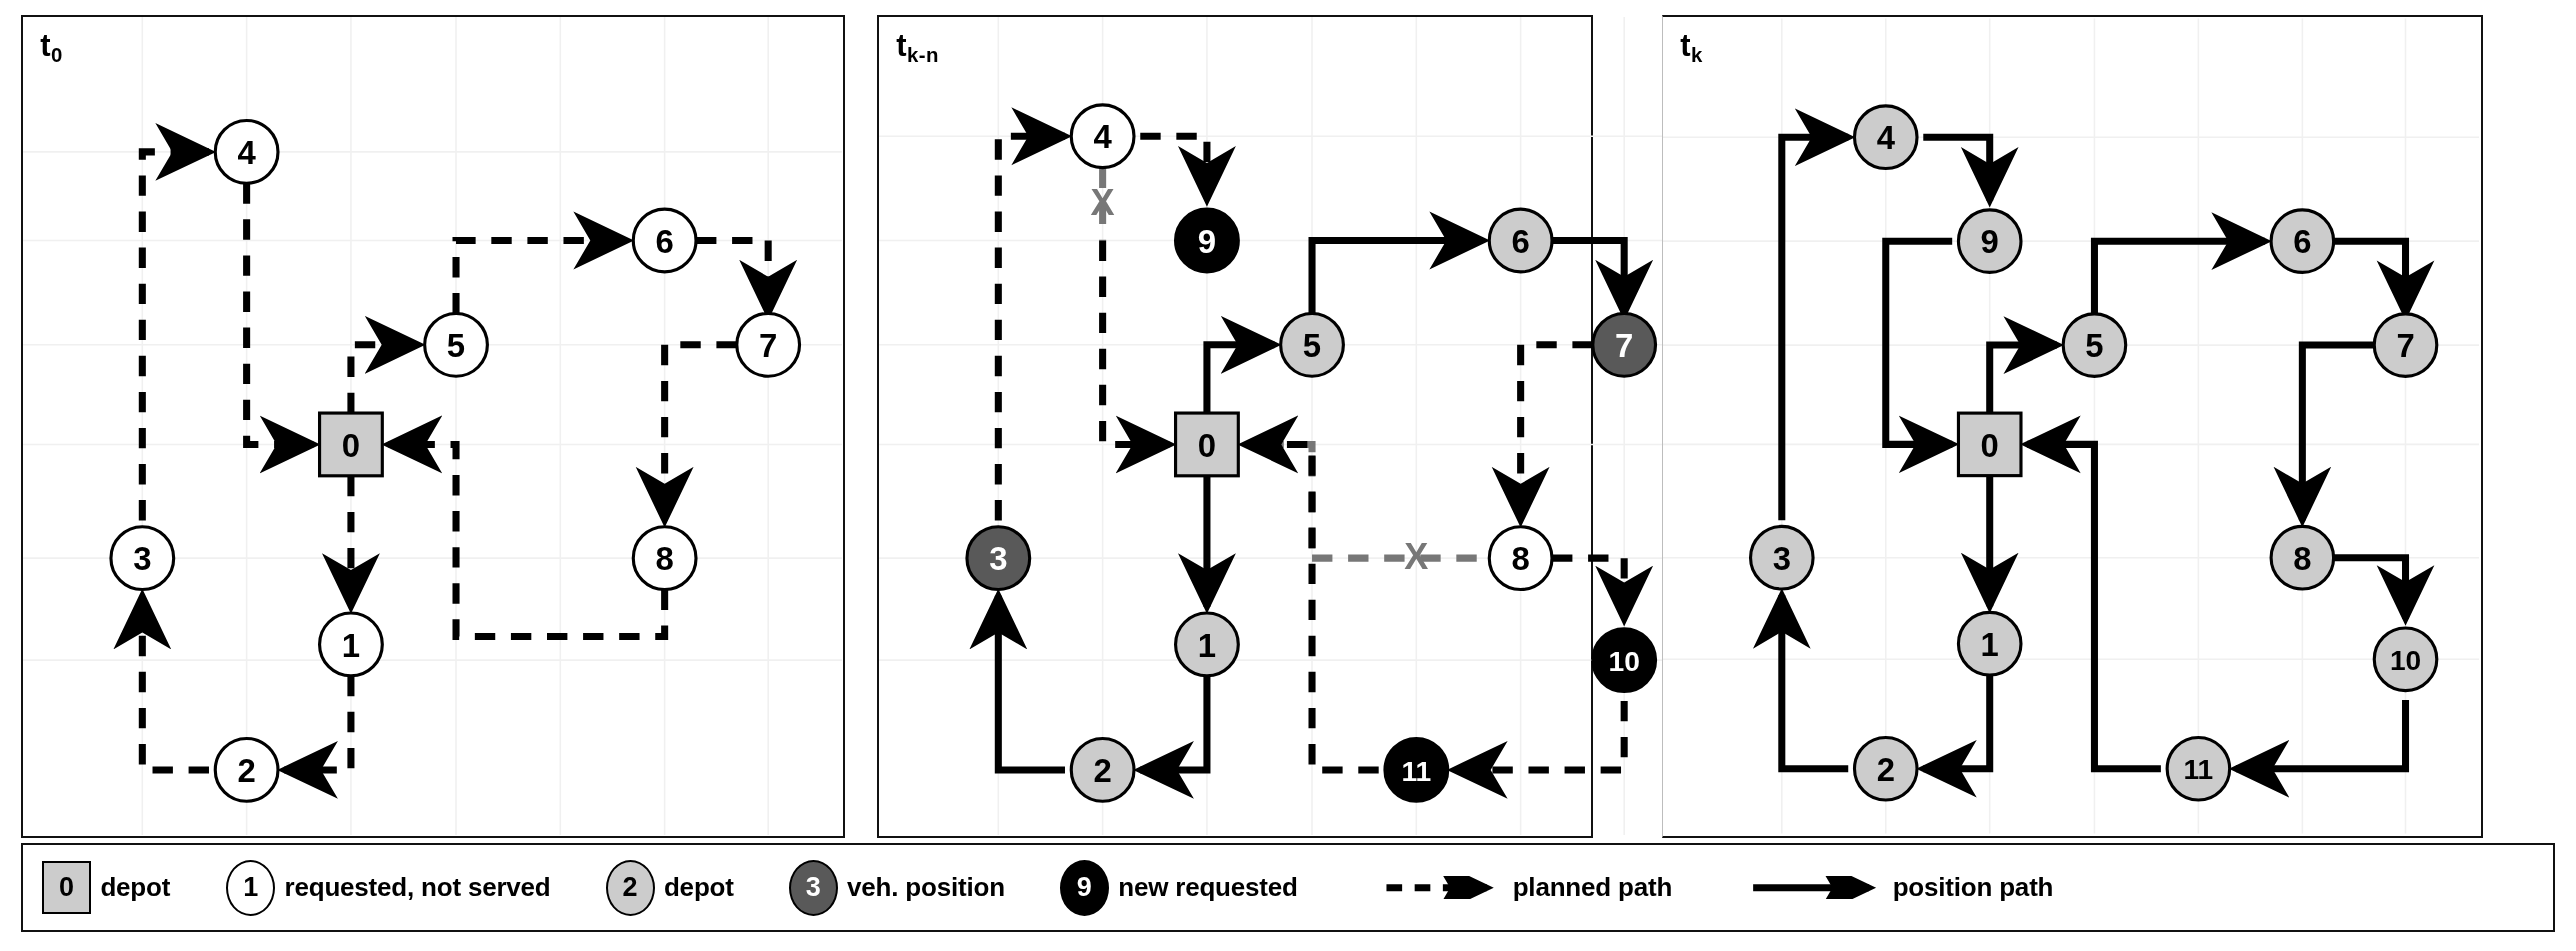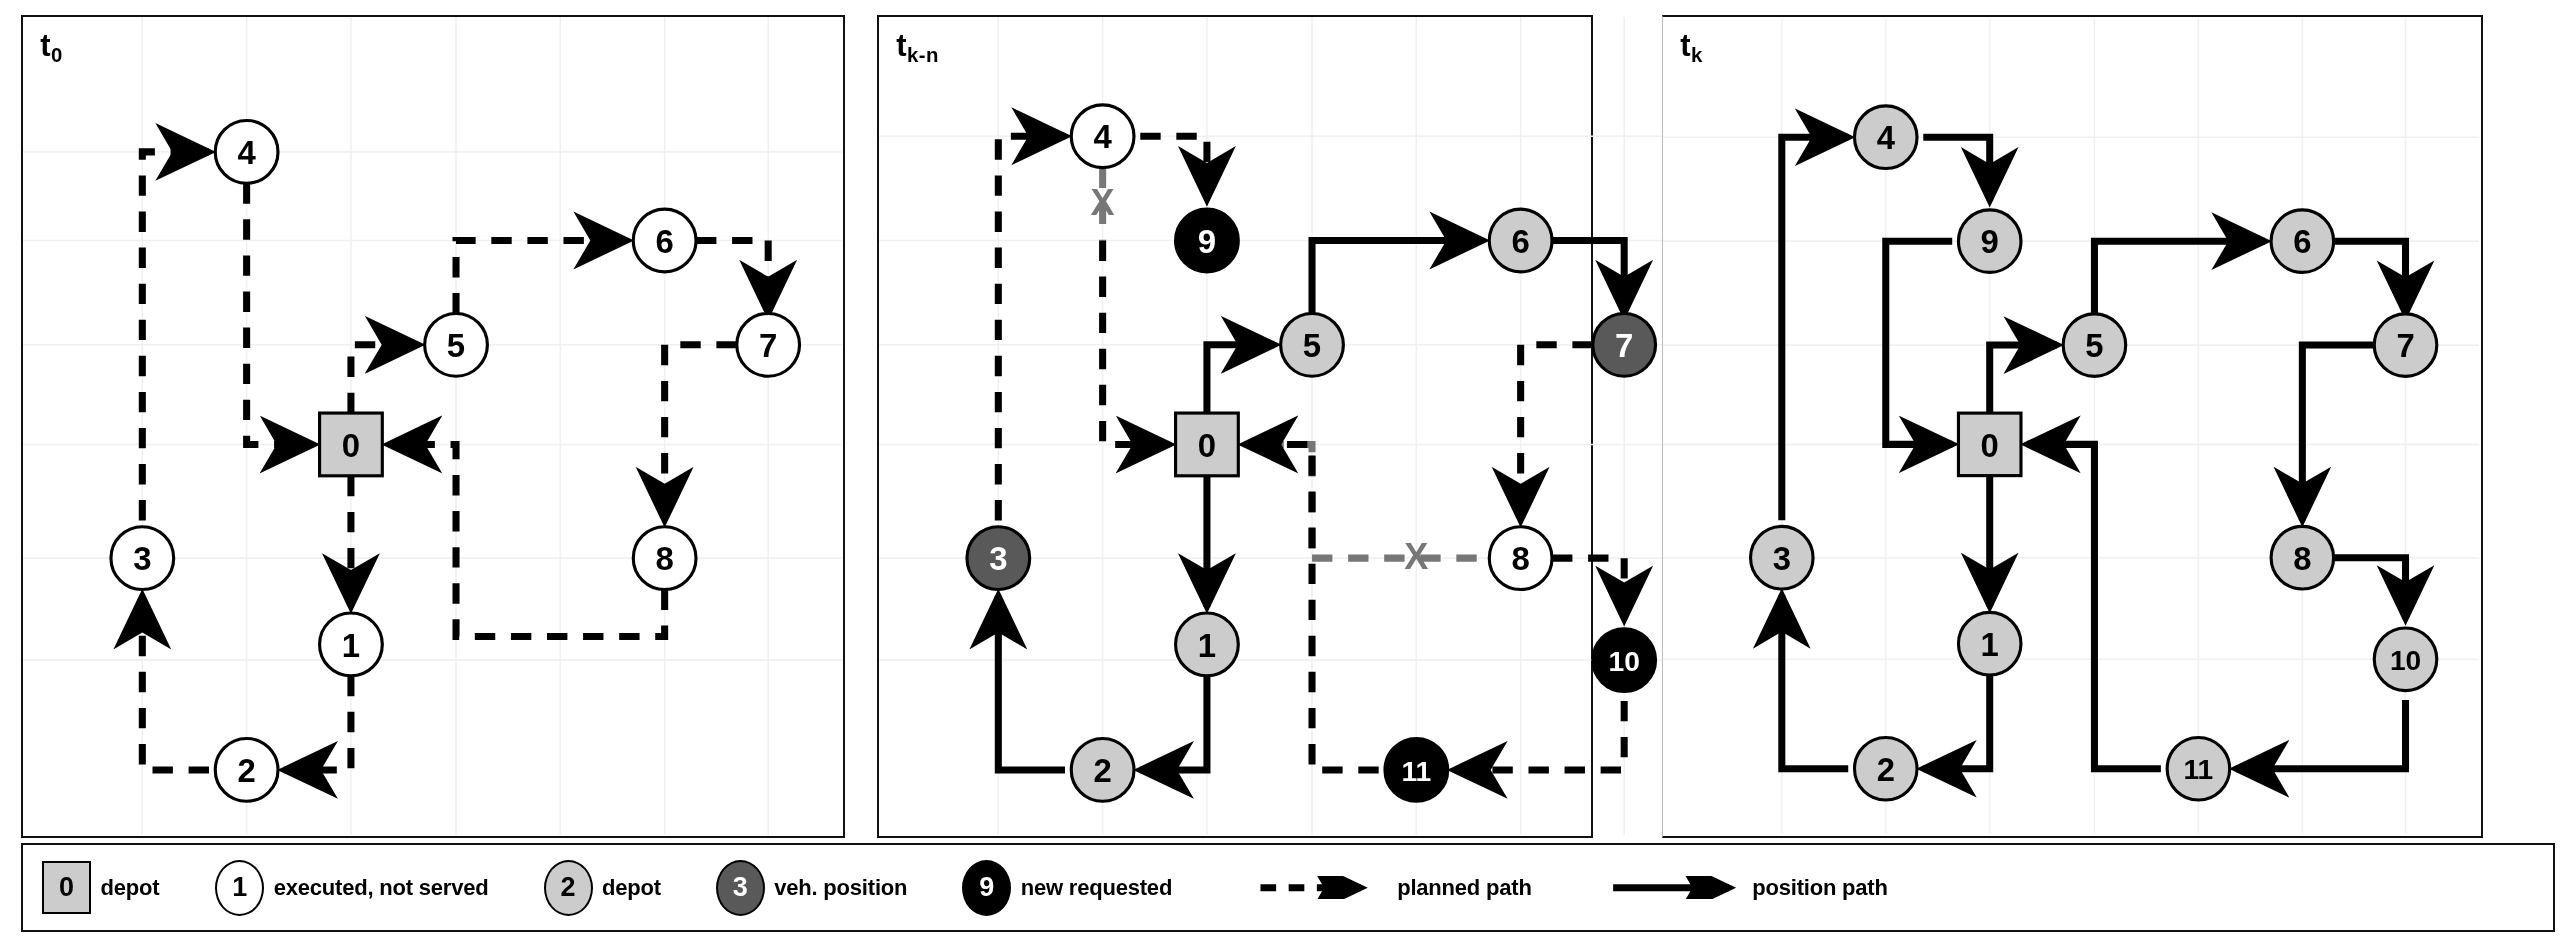--- a/index.html
+++ b/index.html
@@ -9,21 +9,21 @@
   #panel-t0{left:21px;width:824px;}
   #panel-tkn{left:877px;width:716px;}
   #panel-tk{left:1662px;width:821px;border-left-color:#bdbdbd;border-left-width:1.6px;}
   .panel-title{position:absolute;left:17.3px;top:11px;font-size:31px;font-weight:bold;color:#000;letter-spacing:0.4px;}
   .panel-title sub{font-size:20.4px;font-weight:bold;vertical-align:baseline;position:relative;top:5.5px;}
   .stage{position:absolute;inset:0;}
   svg{display:block;}
   .nodelbl{font-family:"Liberation Sans",sans-serif;font-weight:bold;text-anchor:middle;dominant-baseline:central;}
   #legend{position:absolute;left:21px;top:843px;width:2534px;height:89px;border:2.4px solid #111;background:#fff;box-sizing:border-box;display:flex;align-items:center;}
   .legend-item{display:flex;align-items:center;height:100%;}
-  .legend-text{font-size:22px;font-weight:bold;color:#000;white-space:nowrap;margin-left:9.4px;letter-spacing:-0.2px;}
+  .legend-text{font-size:26px;font-weight:bold;color:#000;white-space:nowrap;margin-left:9.4px;letter-spacing:-0.2px;}
   .lg-square{width:49px;height:53px;background:#cccccc;border:2.4px solid #000;display:flex;align-items:center;justify-content:center;font-size:27px;font-weight:bold;color:#000;box-sizing:border-box;}
   .lg-circle{width:49px;height:56px;border-radius:50%;border:2.4px solid #000;display:flex;align-items:center;justify-content:center;font-size:27px;font-weight:bold;box-sizing:border-box;}
   .lg-white{background:#ffffff;color:#000;}
   .lg-lgray{background:#cccccc;color:#000;}
   .lg-dgray{background:#595959;color:#fff;}
   .lg-black{background:#000000;color:#fff;}
 </style>
 </head>
 <body>
 
@@ -305,21 +305,21 @@
     </div>
   </div>
 
   <div id="legend">
     <div class="legend-item" style="margin-left:19px">
       <div class="lg-square">0</div>
       <span class="legend-text">depot</span>
     </div>
     <div class="legend-item" style="margin-left:56px">
       <div class="lg-circle lg-white">1</div>
-      <span class="legend-text">executed, not served</span>
+      <span class="legend-text">requested, not served</span>
     </div>
     <div class="legend-item" style="margin-left:55px">
       <div class="lg-circle lg-lgray">2</div>
       <span class="legend-text">depot</span>
     </div>
     <div class="legend-item" style="margin-left:55px">
       <div class="lg-circle lg-dgray">3</div>
       <span class="legend-text">veh. position</span>
     </div>
     <div class="legend-item" style="margin-left:55px">
@@ -328,21 +328,21 @@
     </div>
     <div class="legend-item" style="margin-left:85px">
       <svg width="126" height="23.5" viewBox="0 0 160 30">
         <defs>
             <marker id="ah2" markerWidth="9" markerHeight="9" refX="7.6" refY="4.5" orient="auto" markerUnits="strokeWidth">
               <path d="M0,0.4 L8.6,4.5 L0,8.6 L2.4,4.5 Z" fill="#000"></path>
             </marker>
           </defs>
         <path d="M4,15 L132,15" stroke="#000" stroke-width="9" stroke-dasharray="20,16" fill="none" marker-end="url(#ah2)"></path>
       </svg>
-      <span class="legend-text" style="margin-left:14px">planned path</span>
+      <span class="legend-text" style="margin-left:4px">planned path</span>
     </div>
     <div class="legend-item" style="margin-left:78px">
       <svg width="141" height="23.5" viewBox="0 0 180 30">
         <path d="M4,15 L152,15" stroke="#000" stroke-width="9" fill="none" marker-end="url(#ah2)"></path>
       </svg>
       <span class="legend-text" style="margin-left:1.6px">position path</span>
     </div>
   </div>
 
 </div>

